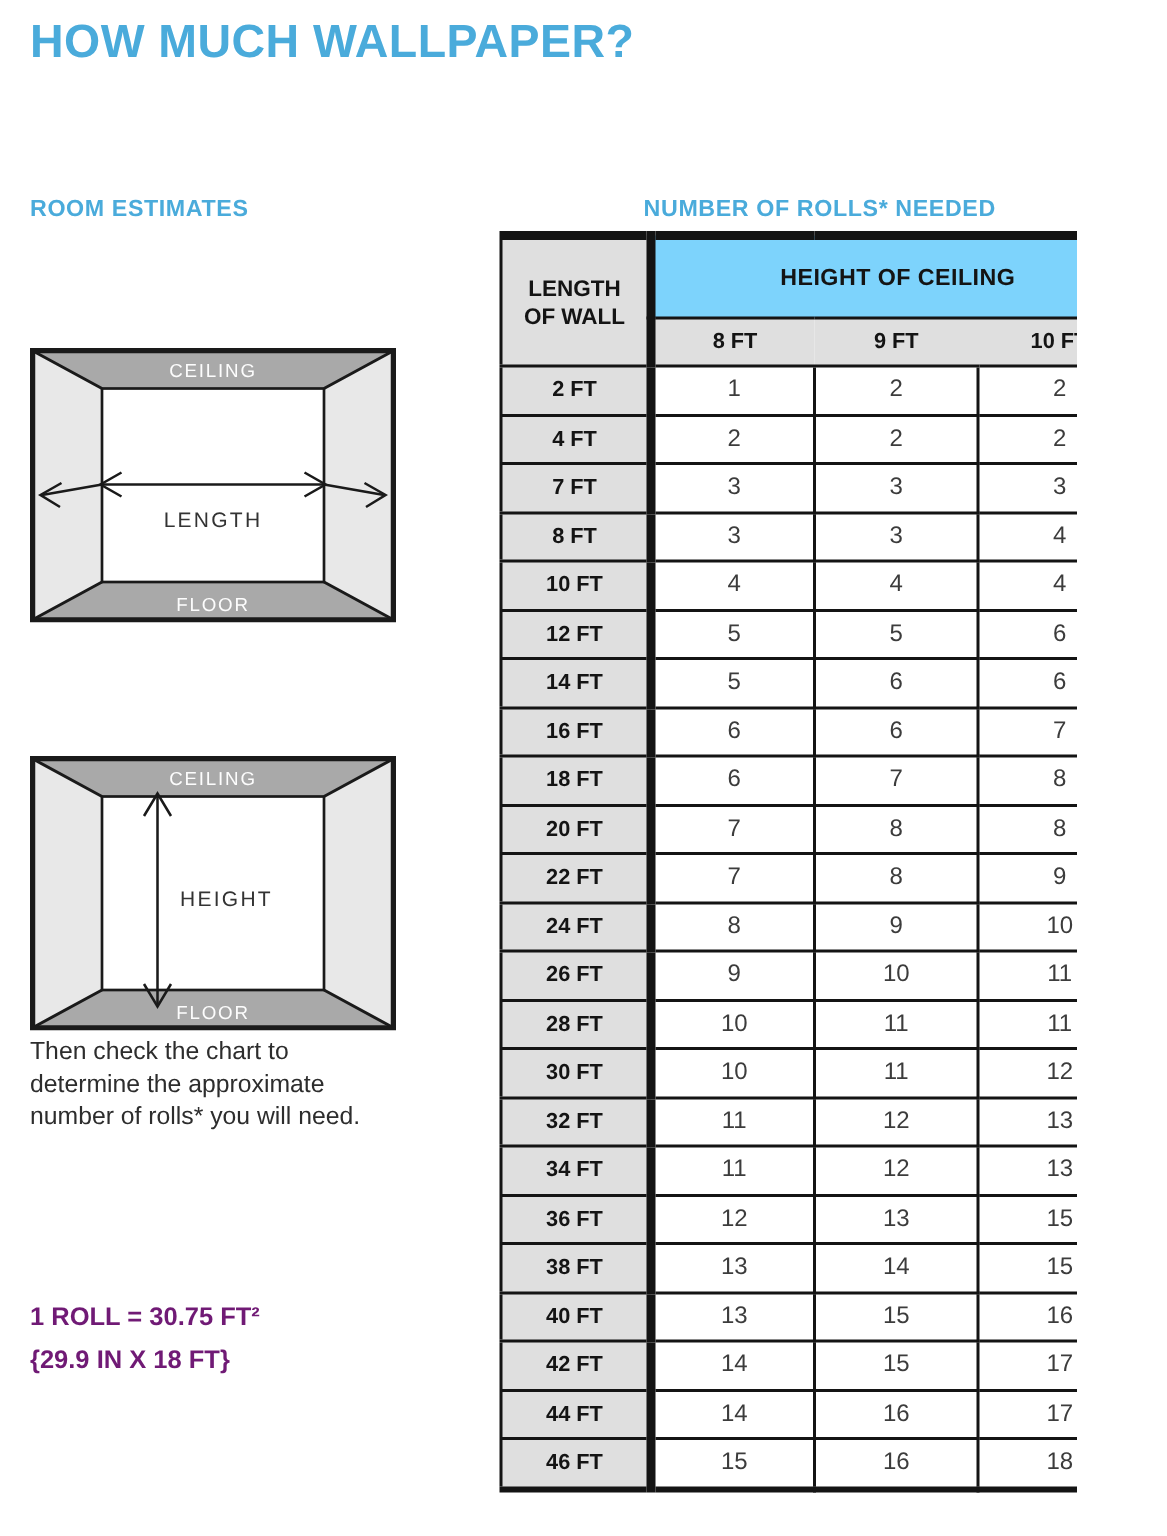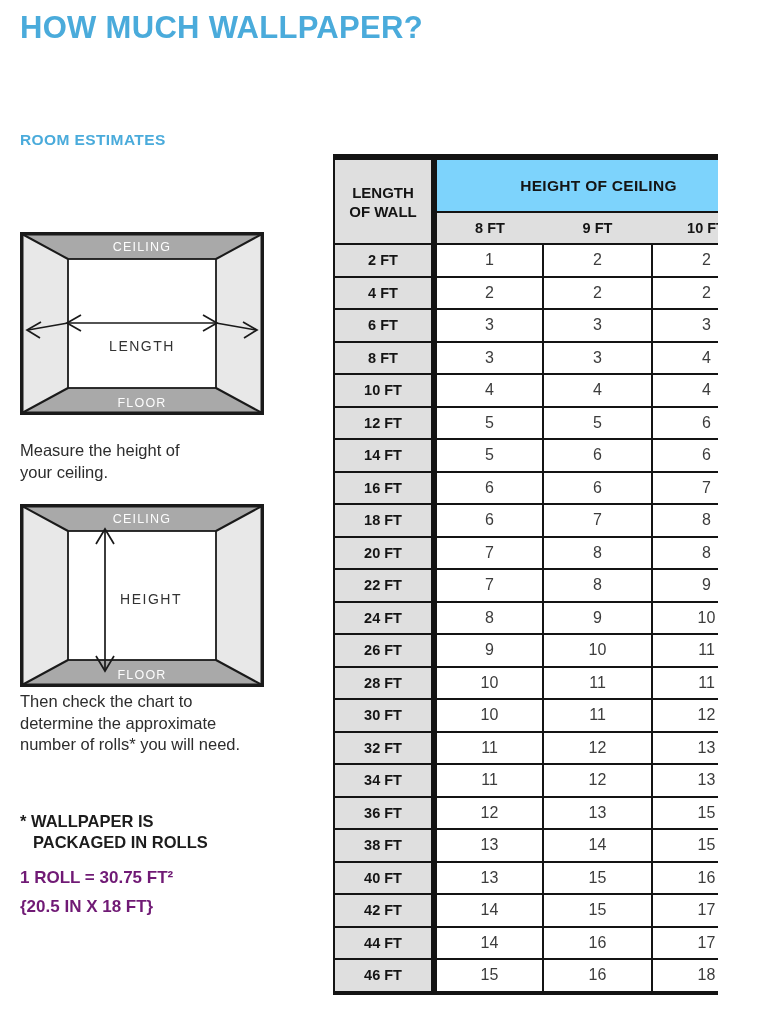--- a/index.html
+++ b/index.html
@@ -90,22 +90,20 @@
       <path d="M48,91 L8,98"></path>
       <path d="M21,90 L7,98 L20,106"></path>
       <path d="M196,91 L236,98"></path>
       <path d="M223,90 L237,98 L224,106"></path>
     </g>
     <text class="room-label" x="122" y="19" text-anchor="middle">CEILING</text>
     <text class="room-label" x="122" y="175" text-anchor="middle">FLOOR</text>
     <text class="measure-label" x="122" y="119" text-anchor="middle">LENGTH</text>
   </svg>
 
-  <p class="para" id="p2">Measure the height of
-your ceiling.</p>
 
   <svg class="diagram" id="diagram2" width="244" height="183" viewBox="0 0 244 183">
     <polygon points="2,2 48,27 48,156 2,181" fill="#e8e8e8"></polygon>
     <polygon points="242,2 196,27 196,156 242,181" fill="#e8e8e8"></polygon>
     <polygon points="2,2 242,2 196,27 48,27" fill="#a9a9a9"></polygon>
     <polygon points="2,181 242,181 196,156 48,156" fill="#a9a9a9"></polygon>
     <rect x="48" y="27" width="148" height="129" fill="#ffffff" stroke="#1a1a1a" stroke-width="1.8"></rect>
     <path d="M2,2 L48,27 M242,2 L196,27 M2,181 L48,156 M242,181 L196,156" stroke="#1a1a1a" stroke-width="2" fill="none"></path>
     <rect x="1.75" y="1.75" width="240.5" height="179.5" fill="none" stroke="#1a1a1a" stroke-width="3.5"></rect>
     <g stroke="#1a1a1a" stroke-width="1.7" fill="none">
@@ -115,24 +113,24 @@
     </g>
     <text class="room-label" x="122" y="19" text-anchor="middle">CEILING</text>
     <text class="room-label" x="122" y="175" text-anchor="middle">FLOOR</text>
     <text class="measure-label" x="131" y="100" text-anchor="middle">HEIGHT</text>
   </svg>
 
   <p class="para" id="p3">Then check the chart to
 determine the approximate
 number of rolls* you will need.</p>
 
-  <p class="footnote"><span>* WALLPAPER IS</span><br><span class="indent">PACKAGED IN ROLLS</span></p>
-
-  <p class="roll-info"><span>1 ROLL = 30.75 FT²</span><br><span>{20.5 IN X 18 FT}</span></p>
-
+
+  <p class="roll-info"><span>1 ROLL = 30.75 FT²</span><br><span>{29.9 IN X 18 FT}</span></p>
+
+  <h2 class="sec-heading accent" id="rolls-heading" style="color: rgb(74, 171, 219);">NUMBER OF ROLLS* NEEDED</h2>
 
   <div class="table-wrap">
     <table class="rolls">
       <colgroup>
         <col style="width:100px">
           <col style="width:109px">
           <col style="width:109px">
           <col style="width:109px">
       </colgroup>
       <thead>
@@ -154,21 +152,21 @@
             <td class="val">2</td>
             <td class="val">2</td>
           </tr>
           <tr>
             <td class="rowlabel">4 FT</td>
             <td class="val">2</td>
             <td class="val">2</td>
             <td class="val">2</td>
           </tr>
           <tr>
-            <td class="rowlabel">6 FT</td>
+            <td class="rowlabel">7 FT</td>
             <td class="val">3</td>
             <td class="val">3</td>
             <td class="val">3</td>
           </tr>
           <tr>
             <td class="rowlabel">8 FT</td>
             <td class="val">3</td>
             <td class="val">3</td>
             <td class="val">4</td>
           </tr>

